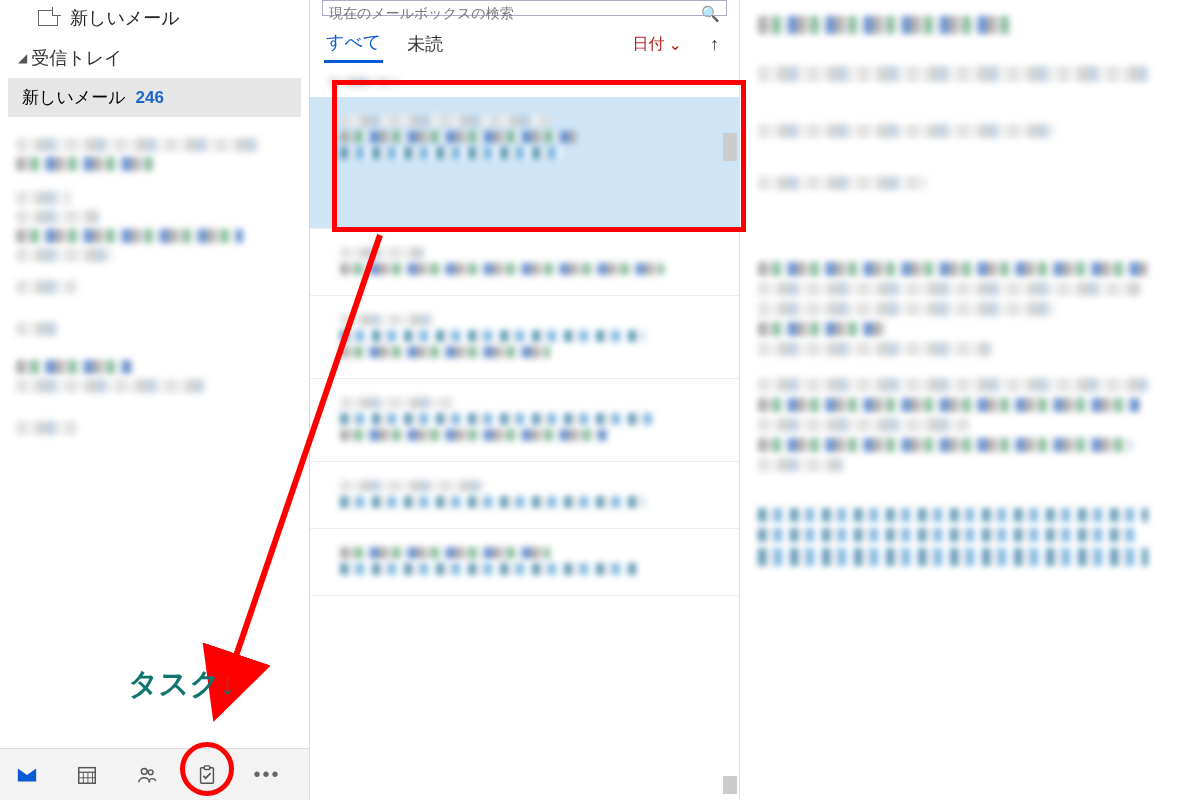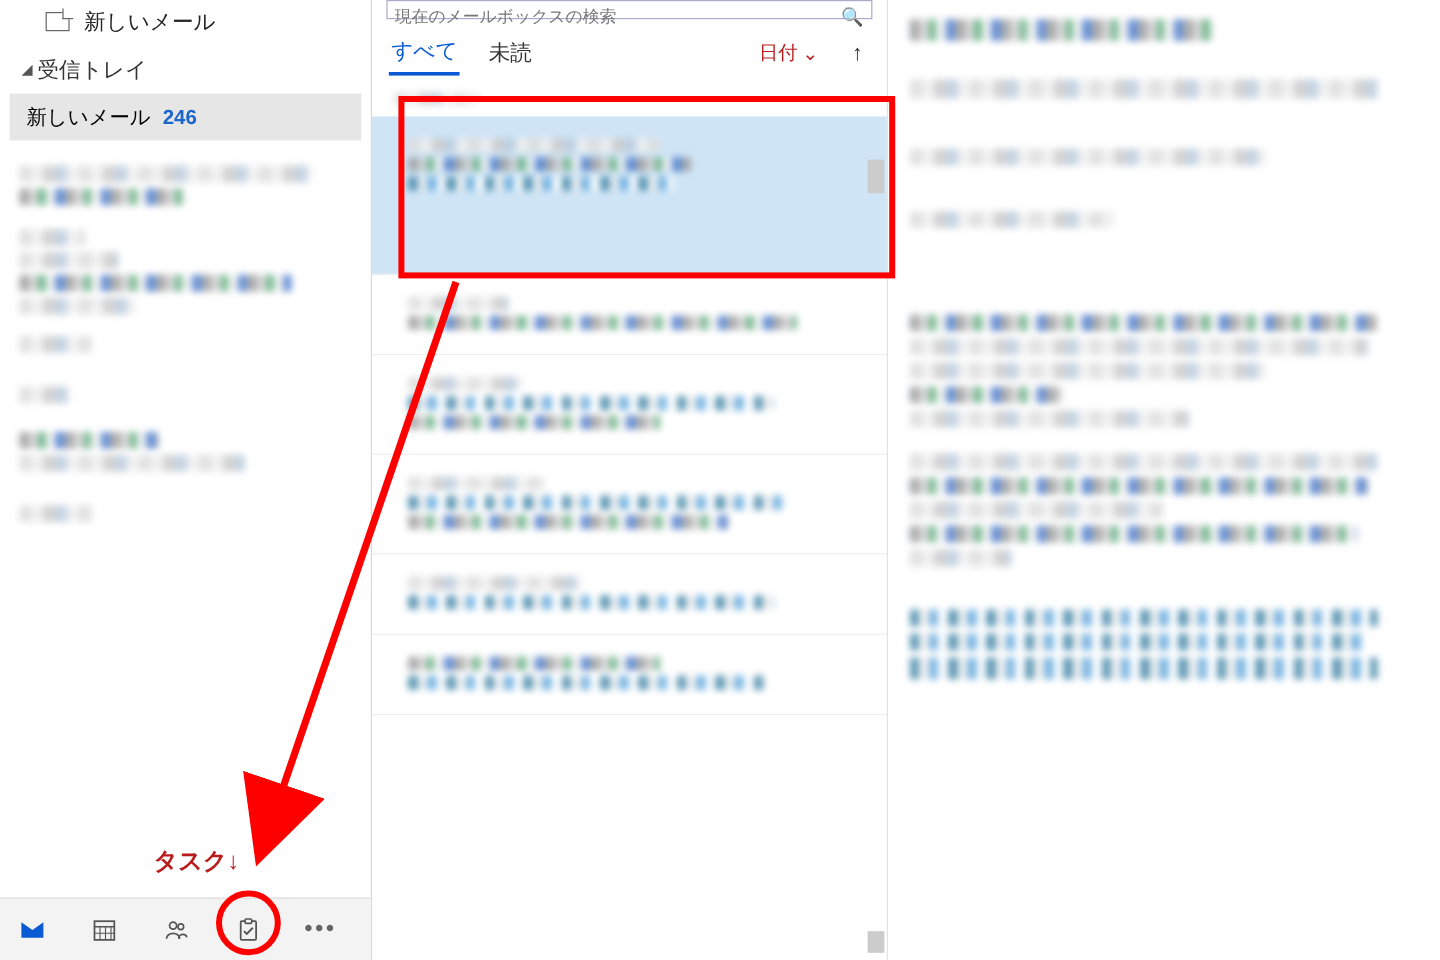--- a/index.html
+++ b/index.html
@@ -45,21 +45,21 @@
   .reading .blur-line { margin: 6px 0;}
 
   
   .mosaic { background: repeating-linear-gradient(90deg,#ddd 0 10px,#eee 10px 20px,#ccc 20px 30px,#bcd 30px 40px,#efefef 40px 50px); filter: blur(3px); opacity:.85;}
   .mosaic2 { background: repeating-linear-gradient(90deg,#999 0 8px,#ccc 8px 16px,#5a7 16px 22px,#eee 22px 30px,#47c 30px 38px); filter: blur(3px); opacity:.8;}
   .mosaic3 { background: repeating-linear-gradient(90deg,#48a 0 8px,#eee 8px 16px,#6ad 16px 24px,#fff 24px 32px); filter: blur(3px); opacity:.85;}
 
   
   .annot-rect { position:absolute; border:5px solid #f00; left: 332px; top: 80px; width: 414px; height: 152px; z-index:50; pointer-events:none;}
   .annot-circle { position:absolute; border:5px solid #f00; border-radius:50%; width:54px; height:54px; left: 180px; top: 742px; z-index:50; pointer-events:none;}
-  .annot-label { position:absolute; left: 128px; top: 704px; color:#b91c1c; font-size:20px; font-weight:700; z-index:50; pointer-events:none;}
+  .annot-label { position:absolute; left: 128px; top: 664px; color:#0f766e; font-size:30px; font-weight:700; z-index:50; pointer-events:none;}
   .annot-arrow { position:absolute; left:0; top:0; width:1200px; height:800px; z-index:49; pointer-events:none;}
   .scroll-thumb { position:absolute; right:2px; top:70px; width:14px; height:28px; background:#ccc;}
   .scroll-thumb2 { position:absolute; right:2px; bottom:6px; width:14px; height:18px; background:#ccc;}
 </style>
 </head>
 <body>
 
 <div class="app">
 
   <div class="sidebar">

